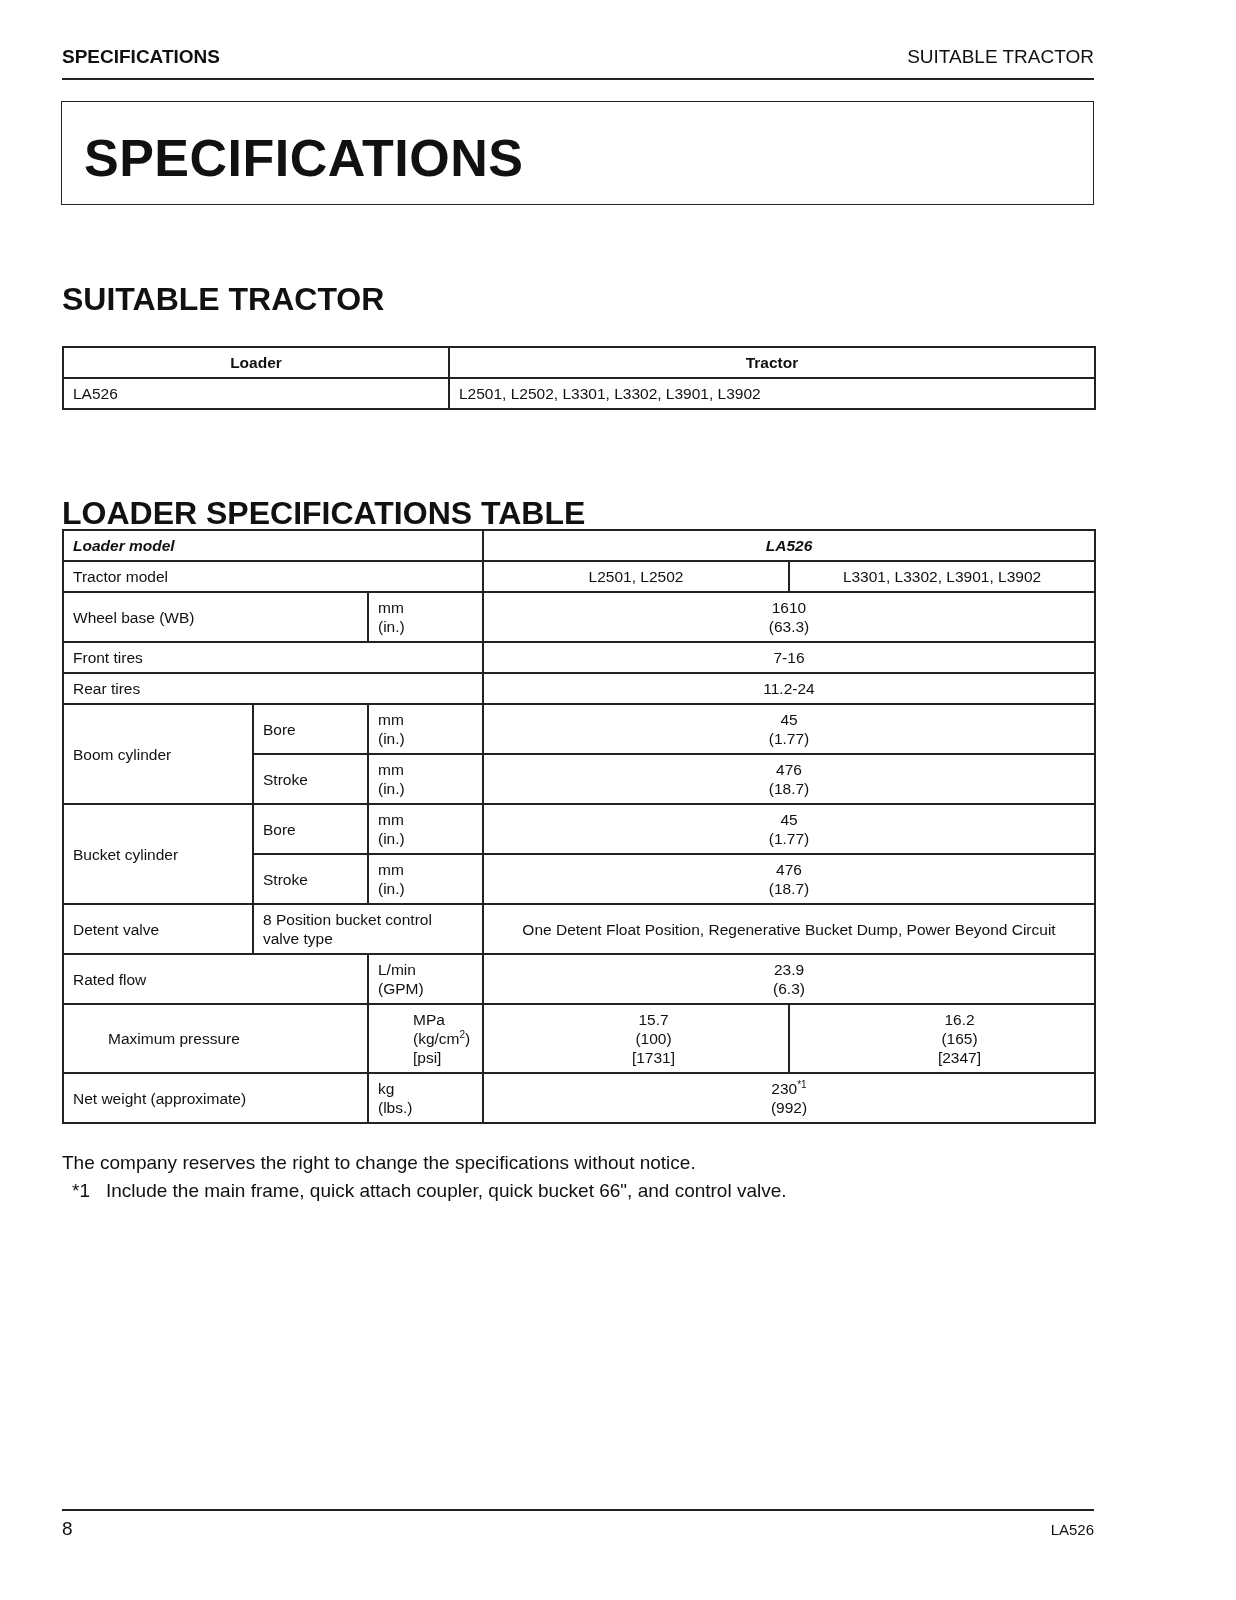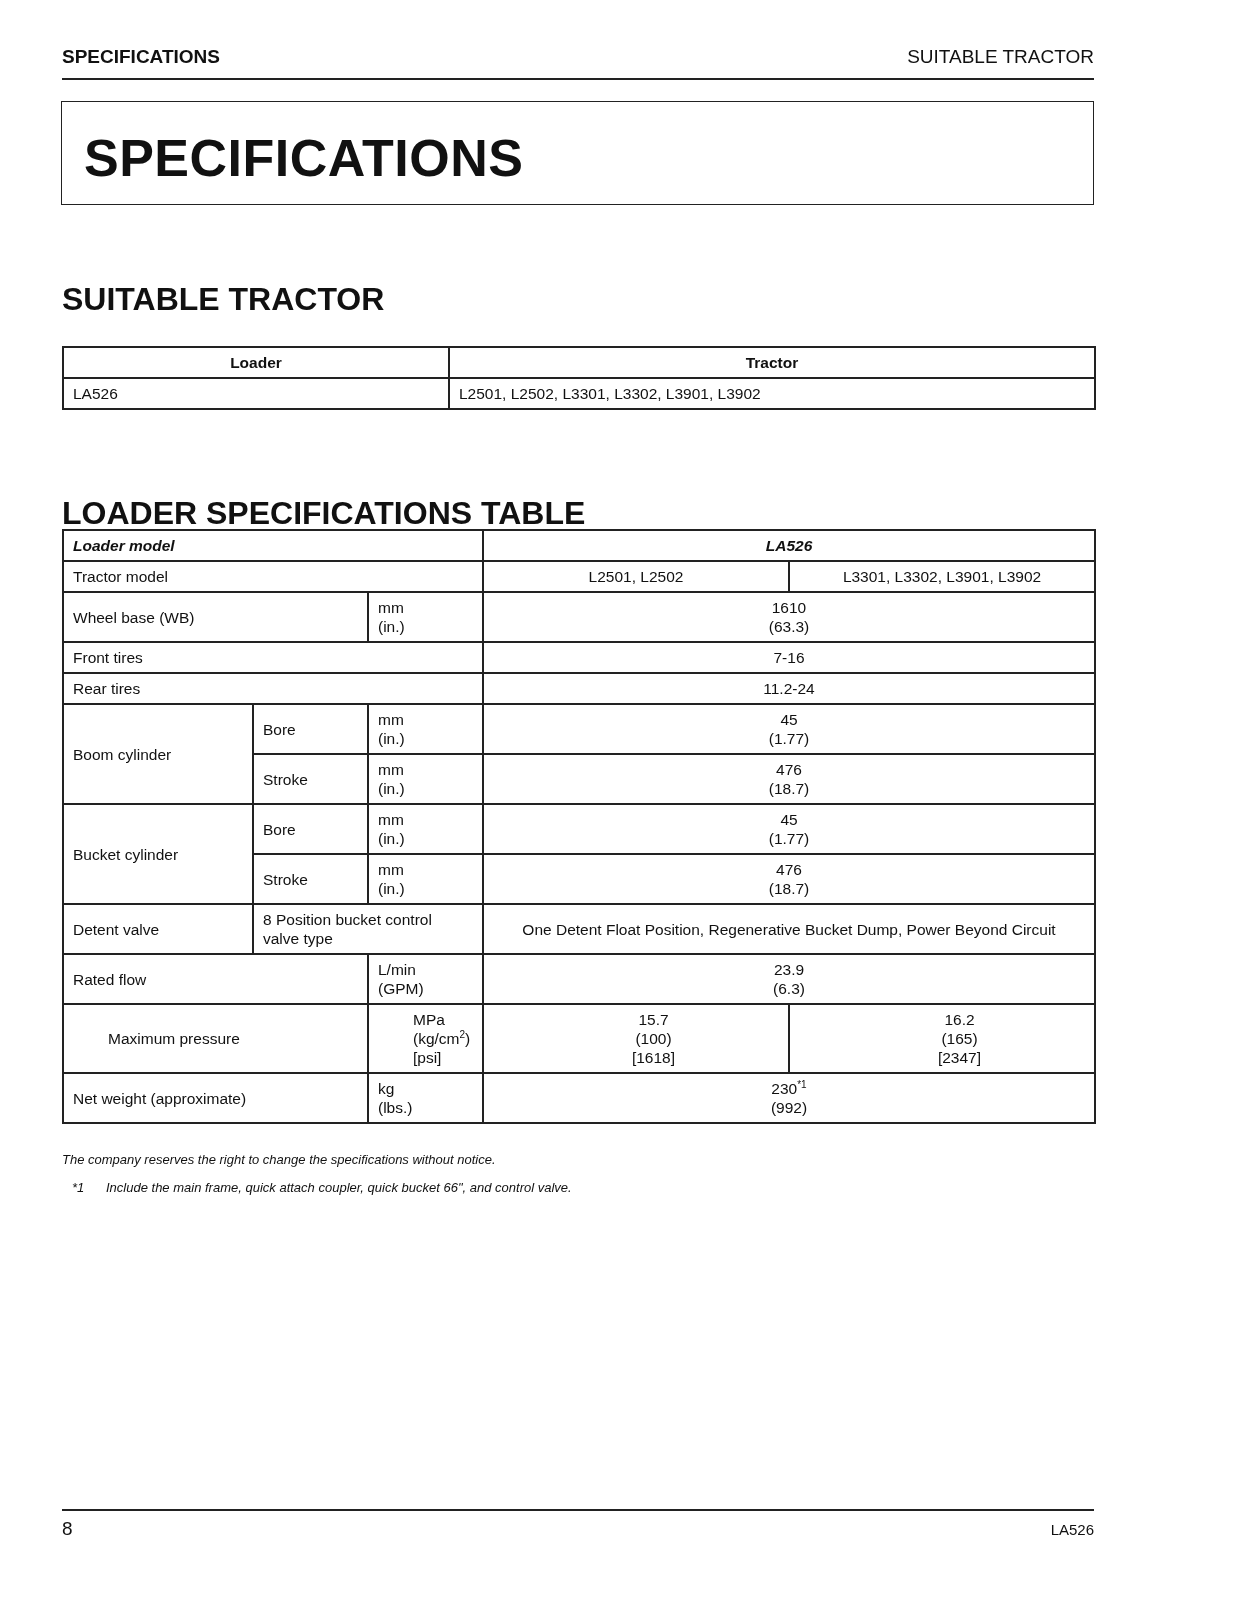--- a/index.html
+++ b/index.html
@@ -38,21 +38,21 @@
     #suitable-table td { height: 29px; }
     #suitable-table .hdr td { font-weight: bold; text-align: center; }
     #spec-table { top: 529px; width: 1032px; }
     #spec-table td.c { text-align: center; }
     #spec-table td.b { font-weight: bold; font-style: italic; }
     .r1 td { height: 29px; }
     .r2 td { height: 48px; }
     .r3 td { height: 67px; padding-left: 44px; }
     sup { font-size: 10px; line-height: 0; }
     .note {
-      position: absolute; left: 62px; font-size: 13px; font-style: italic;
+      position: absolute; left: 62px; font-size: 19px;
     }
     #note-company { top: 1152px; }
     #note-1 { top: 1180px; left: 72px; display: flex; }
     #note-1 .mark { width: 34px; }
     .foot-rule {
       position: absolute; left: 62px; top: 1509px; width: 1032px; border-top: 2px solid #222;
     }
     .foot {
       position: absolute; top: 1518px; font-size: 17px;
     }
@@ -161,21 +161,21 @@
 
   <tr class="r2">
     <td colspan="2">Rated flow</td>
     <td><span>L/min</span><br><span>(GPM)</span></td>
     <td colspan="2" class="c"><span>23.9</span><br><span>(6.3)</span></td>
   </tr>
 
   <tr class="r3">
     <td colspan="2">Maximum pressure</td>
     <td><span>MPa</span><br><span>(kg/cm</span><sup>2</sup><span>)</span><br><span>[psi]</span></td>
-    <td class="c"><span>15.7</span><br><span>(100)</span><br><span>[1618]</span></td>
+    <td class="c"><span>15.7</span><br><span>(100)</span><br><span>[1731]</span></td>
     <td class="c"><span>16.2</span><br><span>(165)</span><br><span>[2347]</span></td>
   </tr>
 
   <tr class="r2">
     <td colspan="2">Net weight (approximate)</td>
     <td><span>kg</span><br><span>(lbs.)</span></td>
     <td colspan="2" class="c"><span>230</span><sup>*1</sup><br><span>(992)</span></td>
   </tr>
 </tbody>
   </table>

